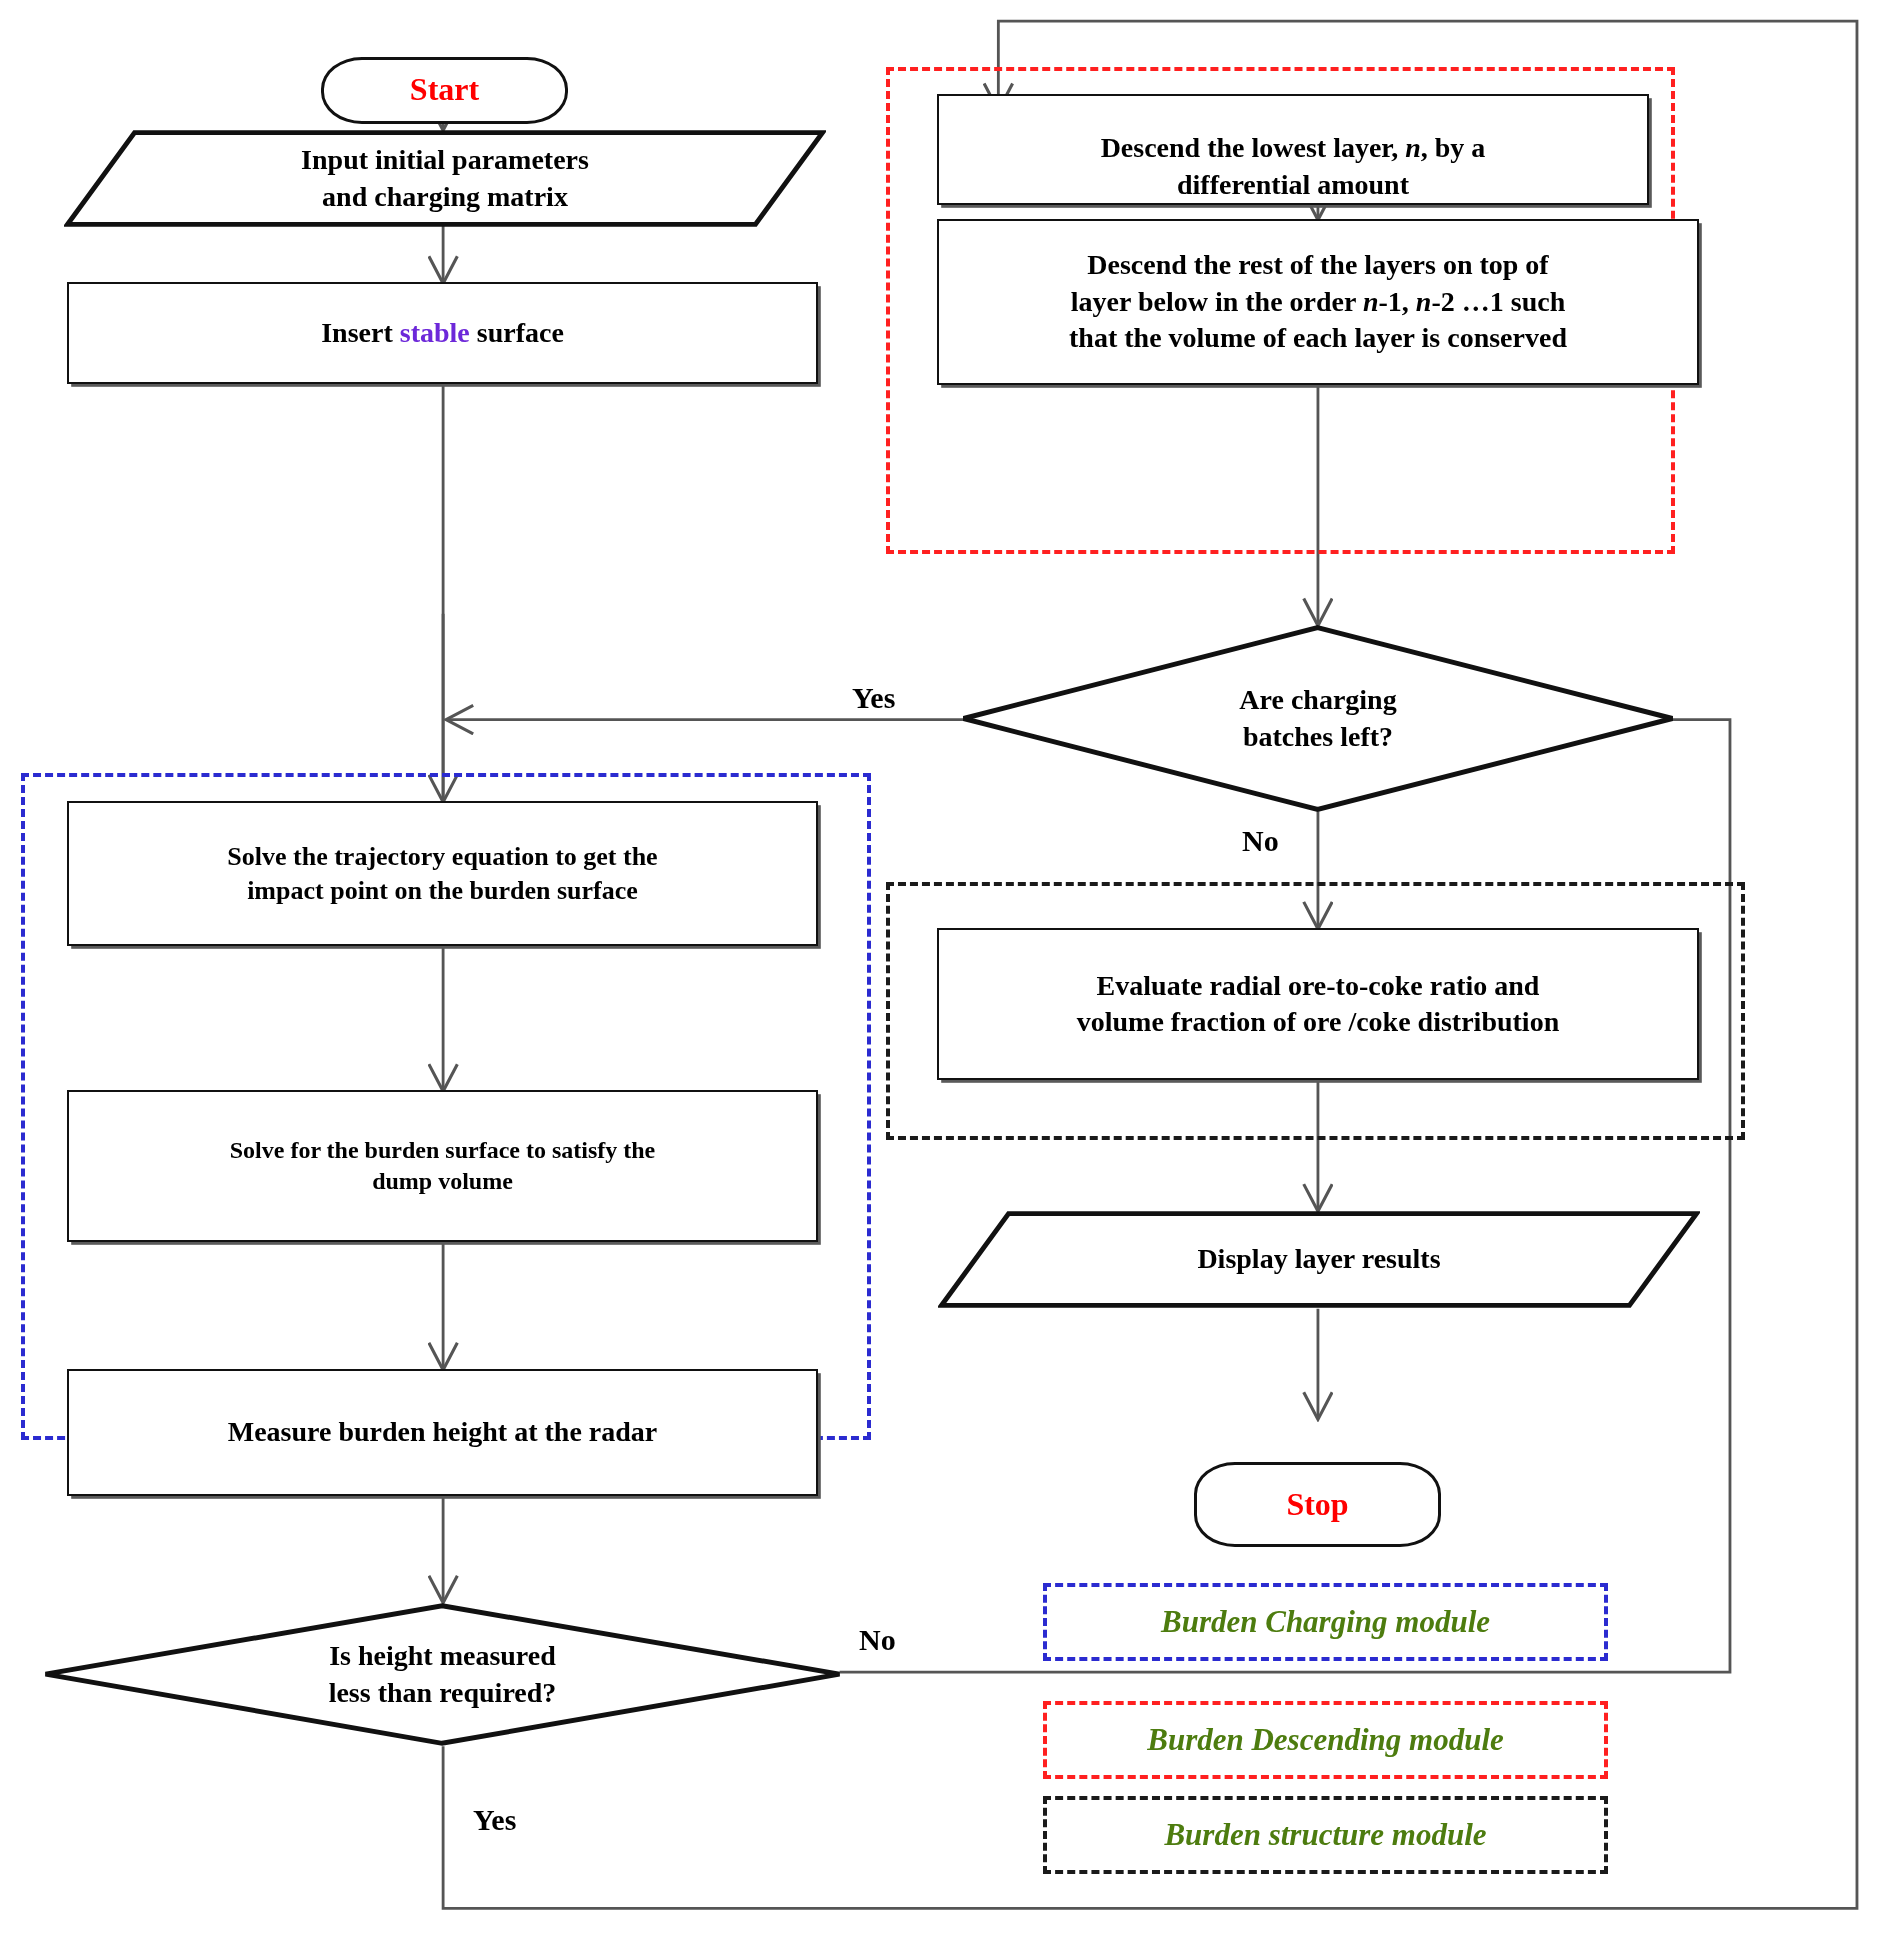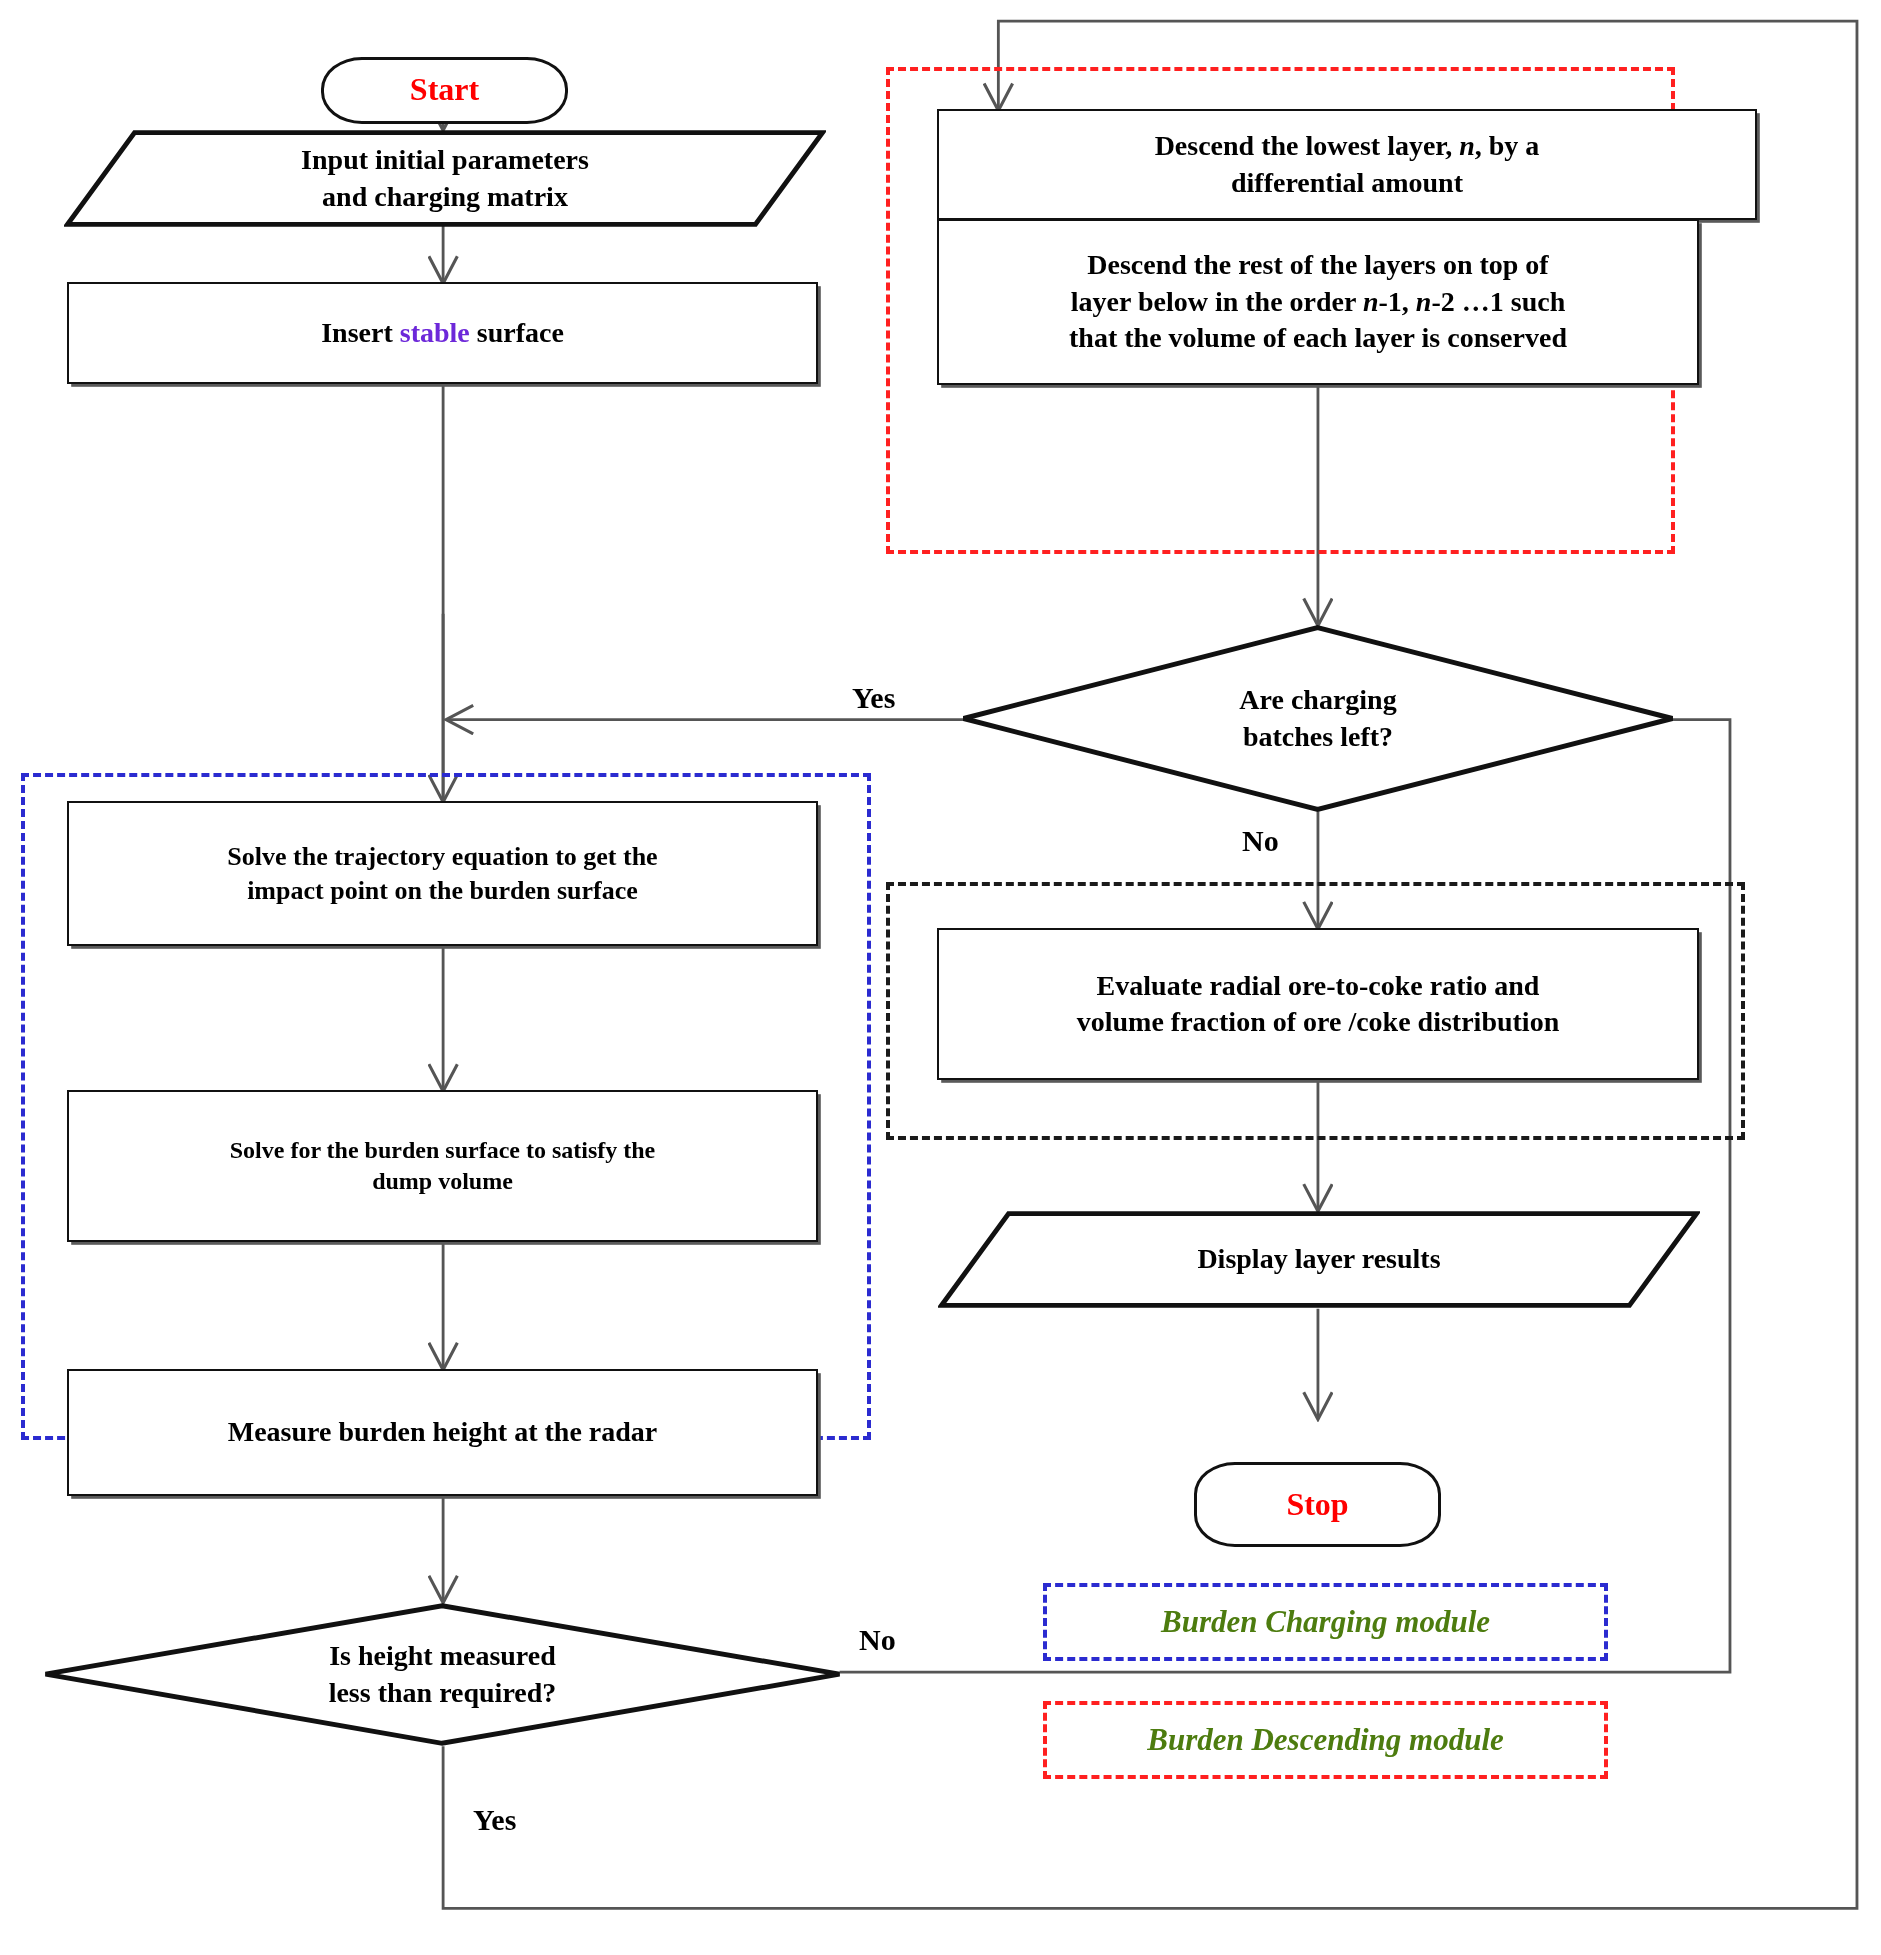--- a/index.html
+++ b/index.html
@@ -134,21 +134,21 @@
       <polygon points="567,5 1130,102 567,200 5,102" fill="#ffffff" stroke="#111" stroke-width="7"></polygon>
     </svg>
     <div class="dec-text" style="font-size:28px;">
       <div>
         <div>Is height measured</div>
         <div>less than required?</div>
       </div>
     </div>
   </div>
 
-  <div class="proc node" style="left:937px;top:109px;width:820px;height:111px;font-size:28px;">
+  <div class="proc node" style="left:937px;top:94px;width:712px;height:111px;font-size:28px;align-items:flex-end;">
     <div>
       <div><span>Descend the lowest layer, </span><em class="v">n</em><span>, by a</span></div>
       <div>differential amount</div>
     </div>
   </div>
 
   <div class="proc node" style="left:937px;top:219px;width:762px;height:166px;font-size:28px;">
     <div>
       <div>Descend the rest of the layers on top of</div>
       <div><span>layer below in the order </span><em class="v">n</em><span>-1, </span><em class="v">n</em><span>-2 …1 such</span></div>
@@ -192,15 +192,18 @@
   <div class="elabel" style="left:1242px;top:824px;font-size:30px;">No</div>
   <div class="elabel" style="left:859px;top:1623px;font-size:30px;">No</div>
   <div class="elabel" style="left:473px;top:1803px;font-size:30px;">Yes</div>
 
   <div class="legend lg-blue" style="left:1043px;top:1583px;width:565px;height:78px;font-size:31px;">
     <span>Burden Charging module</span>
   </div>
   <div class="legend lg-red" style="left:1043px;top:1701px;width:565px;height:78px;font-size:31px;">
     <span>Burden Descending module</span>
   </div>
+  <div class="legend lg-black" style="left:1043px;top:1796px;width:565px;height:78px;font-size:31px;">
+    <span>Burden structure module</span>
+  </div>
 
 </div>
 
 
 </body></html>

